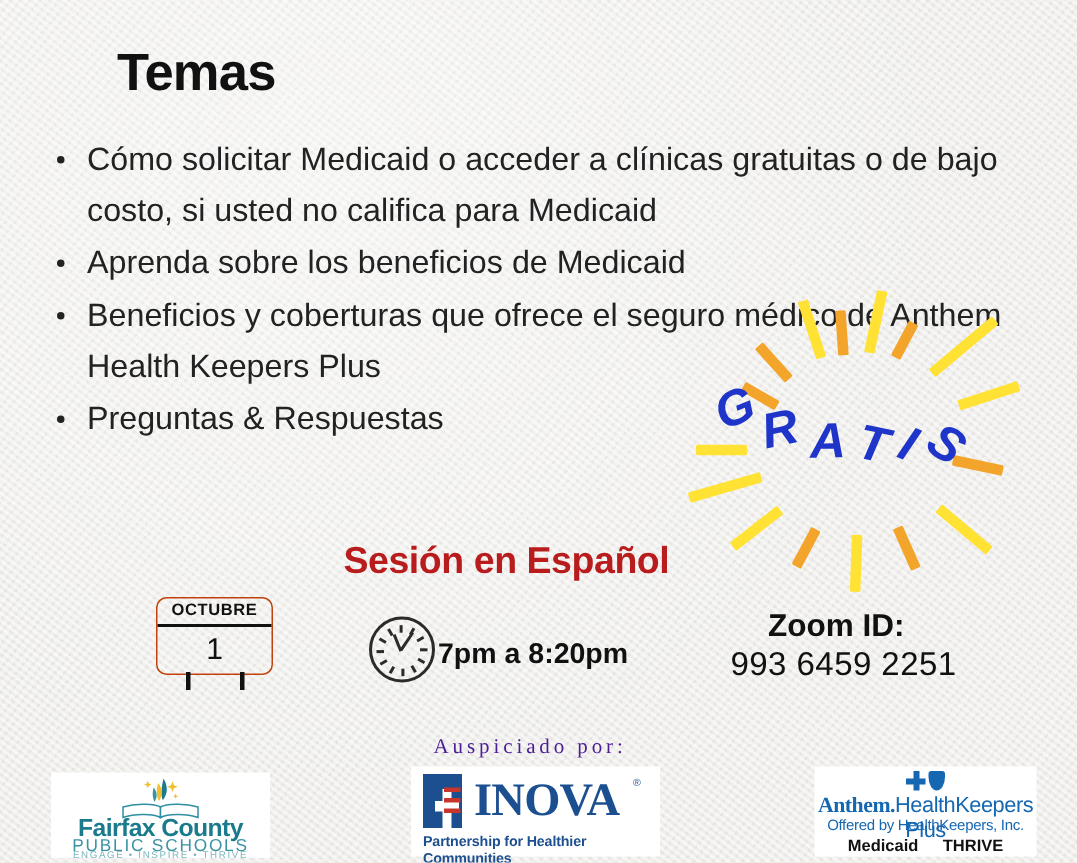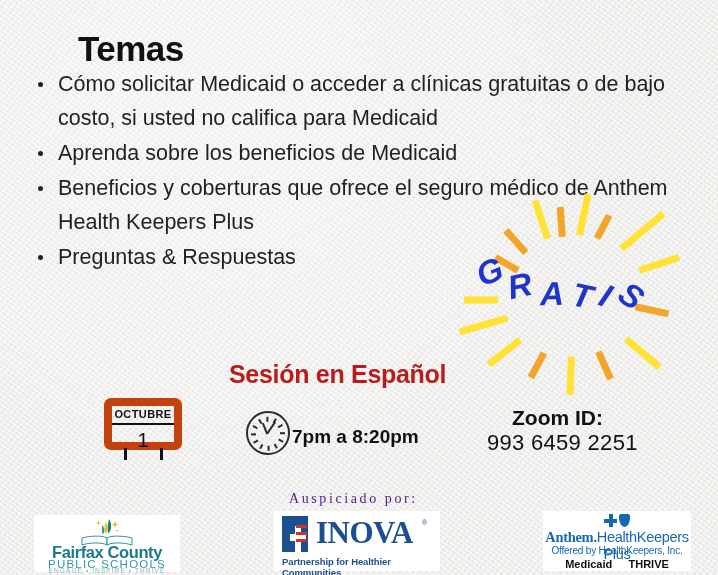--- a/index.html
+++ b/index.html
@@ -21,21 +21,21 @@
   }
   .stage{position:absolute;inset:0;}
 
   
   .title{
     position:absolute;left:78px;top:29px;
     font-size:35px;font-weight:bold;letter-spacing:-0.5px;
     color:#111;
   }
   .topics{
-    position:absolute;left:30px;top:67px;width:672px;
+    position:absolute;left:30px;top:89px;width:672px;
     list-style:none;margin:0;padding:0;
   }
   .topics li{
     position:relative;
     padding-left:28px;
     font-size:21.5px;
     line-height:34px;
     color:#222;
     margin-bottom:1px;
   }
@@ -66,21 +66,21 @@
   
   .session{
     position:absolute;left:229px;top:360px;
     font-size:25px;font-weight:bold;color:#b91c1c;letter-spacing:-0.3px;
   }
 
   
   .calendar{position:absolute;left:98px;top:398px;width:90px;height:62px;}
   .cal-body{
     position:absolute;left:6px;top:0;width:78px;height:52px;
-    border:8px solid #c2410c;border-radius:7px;background:transparent;
+    border:1px solid #c2410c;border-radius:7px;background:transparent;
     box-sizing:border-box;
   }
   .cal-month{
     position:absolute;left:0;right:0;top:0;height:17px;
     border-bottom:2.5px solid #111;
     font-size:11px;font-weight:bold;text-align:center;line-height:16px;
     letter-spacing:.4px;color:#111;
   }
   .cal-day{
     position:absolute;left:0;right:0;top:19px;height:30px;

